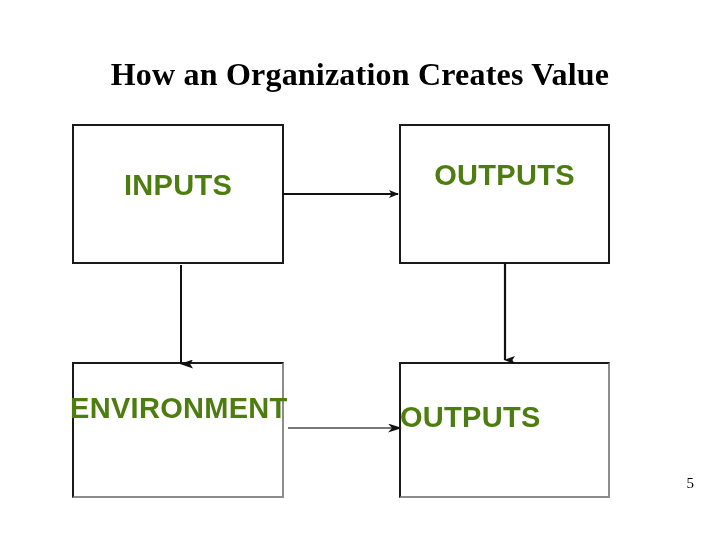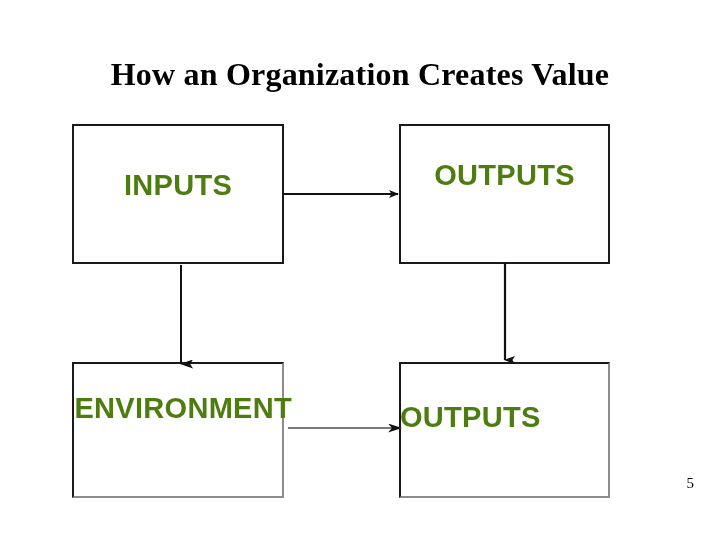--- a/index.html
+++ b/index.html
@@ -60,21 +60,21 @@
   #box-environment { left: 72px;  top: 362px; width: 212px; height: 136px; }
   #box-outputs  { left: 399px; top: 362px; width: 211px; height: 136px; }
 
   #label-inputs {
     left: 72px; top: 170px; width: 212px; text-align: center;
   }
   #label-process {
     left: 399px; top: 160px; width: 211px; text-align: center;
   }
   #label-environment {
-    left: 70px; top: 393px; width: 222px; text-align: right;
+    left: 70px; top: 393px; width: 222px; text-align: left;
   }
   #label-outputs {
     left: 400px; top: 402px; width: 211px; text-align: left;
   }
 
   
   .connector {
     position: absolute;
     overflow: visible;
   }

